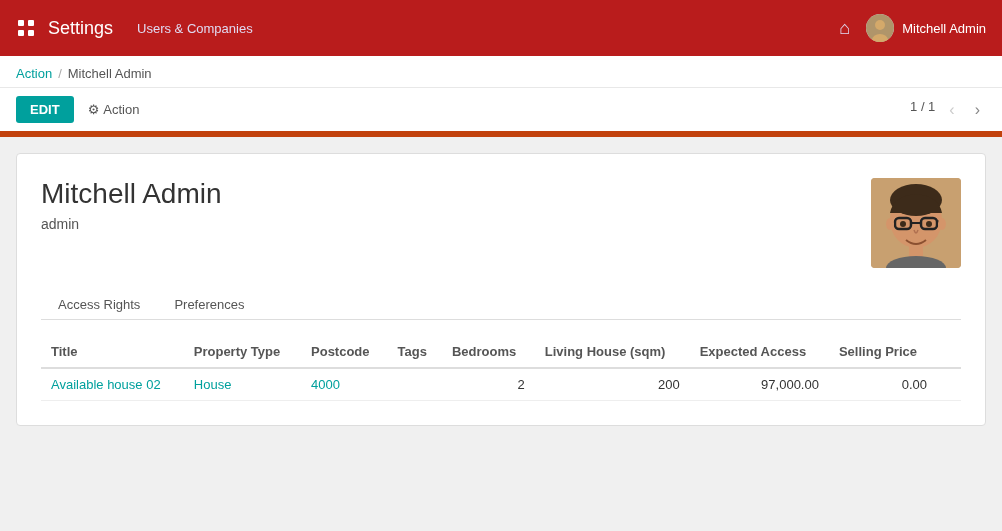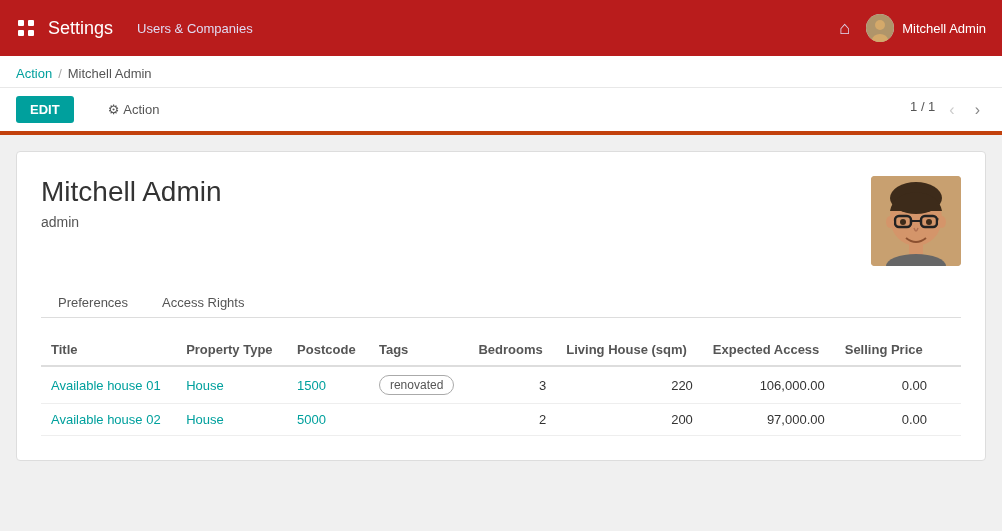--- a/index.html
+++ b/index.html
@@ -70,22 +70,22 @@
     }
     .breadcrumb-sep { color: #aaa; }
     .breadcrumb-current { color: #555; }
 
     
     .actionbar {
       background: #fff;
       padding: 8px 16px;
       display: flex;
       align-items: center;
-      gap: 24px;
-      border-bottom: 4px solid #c2410c;
+      gap: 4px;
+      border-bottom: 6px solid #c2410c;
     }
     .btn-edit {
       background: #00a09d;
       color: #fff;
       border: none;
       padding: 6px 14px;
       font-size: 13px;
       font-weight: 600;
       cursor: pointer;
       border-radius: 3px;
@@ -311,57 +311,46 @@
 
           <rect x="38" y="68" width="14" height="12" fill="#d4956a"></rect>
 
           <ellipse cx="45" cy="90" rx="30" ry="12" fill="#666"></ellipse>
         </svg>
       </div>
     </div>
 
     <div class="tabs">
       <div class="tab">
+        <span>Access Rights</span>
+      </div>
+      <div class="tab">
         <span>Preferences</span>
-      </div>
-      <div class="tab">
-        <span>Access Rights</span>
       </div>
     </div>
 
     <table class="prop-table">
       <thead>
         <tr>
           <th>Title</th>
           <th>Property Type</th>
           <th>Postcode</th>
           <th>Tags</th>
           <th class="right">Bedrooms</th>
           <th class="right">Living House (sqm)</th>
           <th class="right">Expected Access</th>
           <th class="right">Selling Price</th>
           <th class="col-actions"></th>
         </tr>
       </thead>
       <tbody id="table-body">
-      <tr>
-      <td class="teal">Available house 01</td>
-      <td class="teal">House</td>
-      <td class="teal">1500</td>
-      <td><span class="tag-badge">renovated</span></td>
-      <td class="num">3</td>
-      <td class="num">220</td>
-      <td class="num">106,000.00</td>
-      <td class="num">0.00</td>
-      <td class="col-actions"></td>
-    </tr>
           <tr>
       <td class="teal">Available house 02</td>
       <td class="teal">House</td>
-      <td class="teal">5000</td>
+      <td class="teal">4000</td>
       <td></td>
       <td class="num">2</td>
       <td class="num">200</td>
       <td class="num">97,000.00</td>
       <td class="num">0.00</td>
       <td class="col-actions"></td>
     </tr>
         </tbody>
     </table>
 

